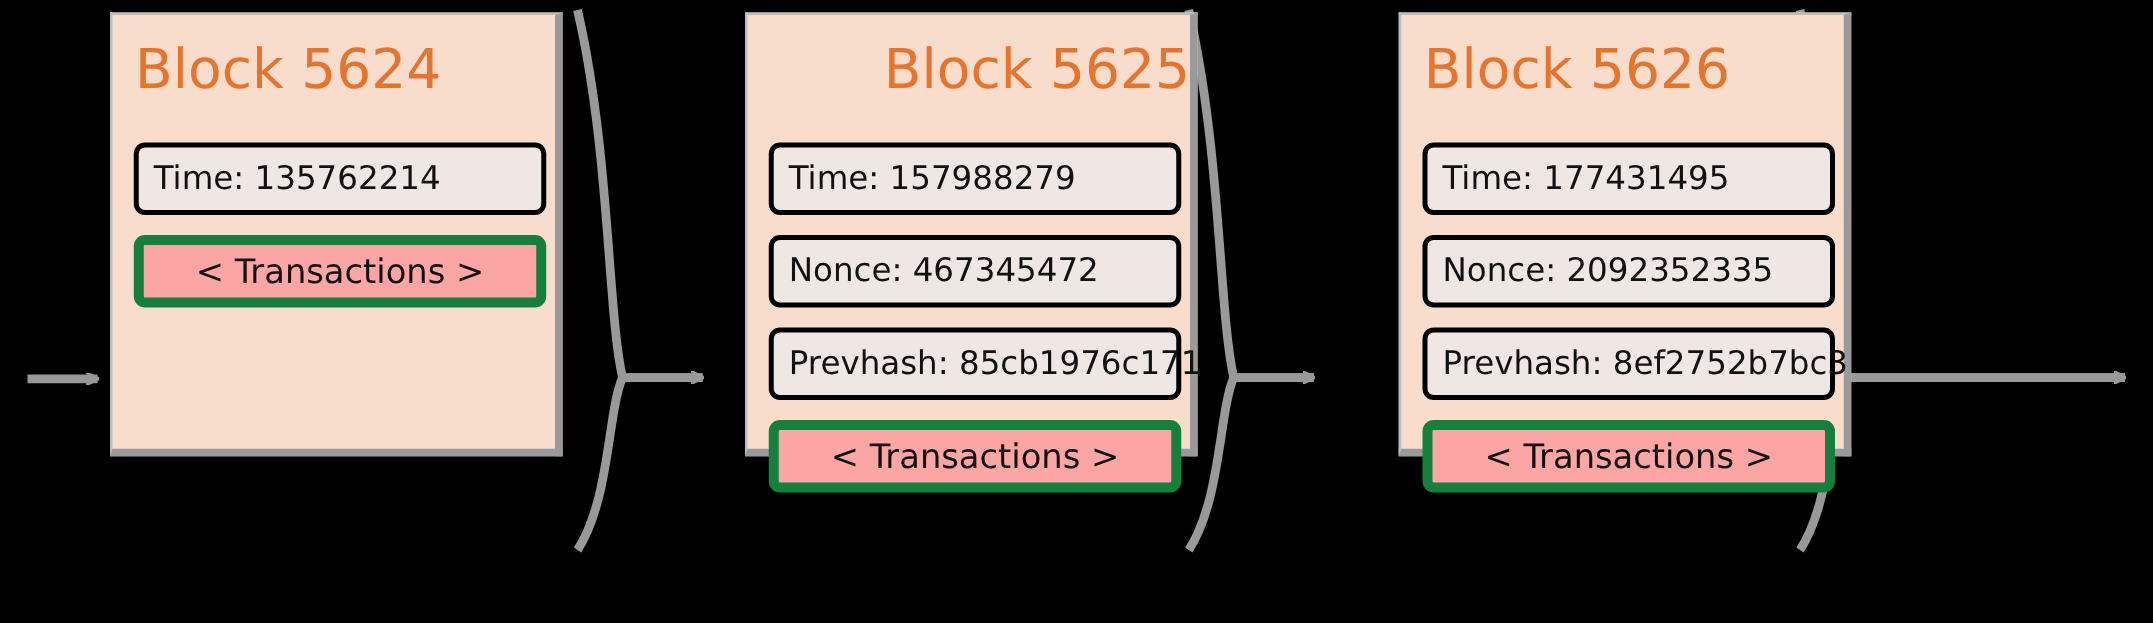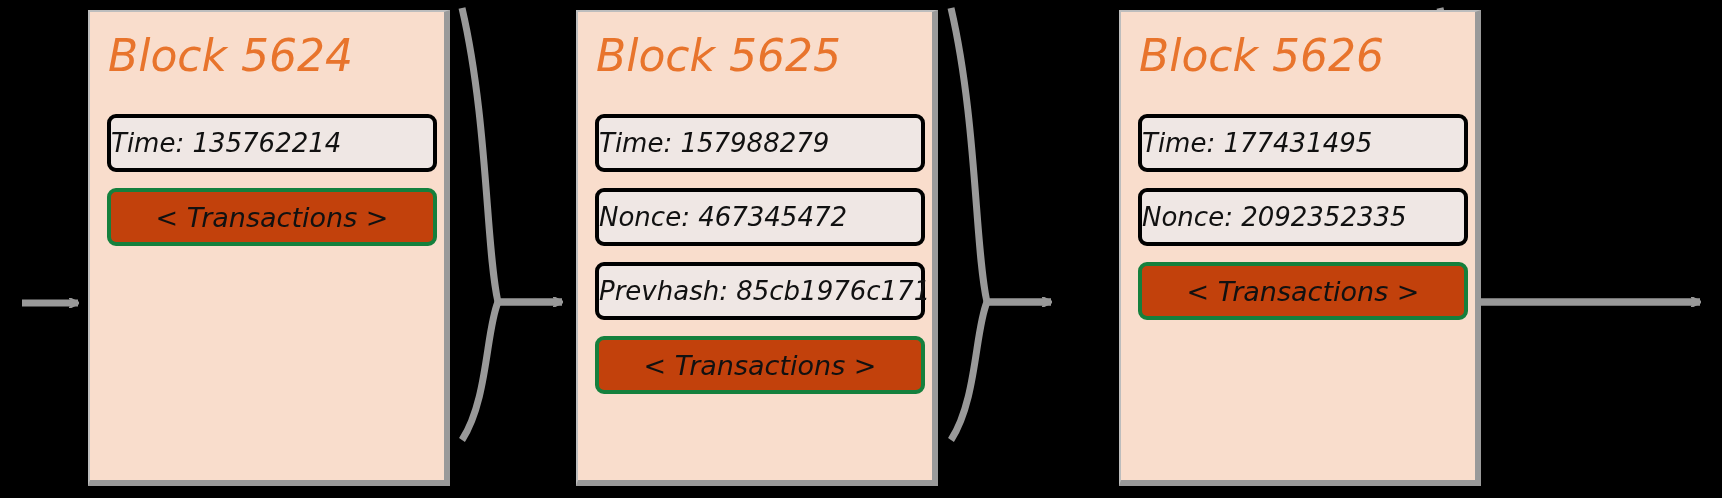--- a/index.html
+++ b/index.html
@@ -3,36 +3,36 @@
 <meta charset="utf-8">
 <style>
   html,body{margin:0;padding:0;background:#000;}
   body{width:1722px;height:498px;overflow:hidden;
        font-family:"DejaVu Sans","Liberation Sans",sans-serif;}
   #stage{position:relative;width:1722px;height:498px;background:#000;}
 
   svg.conn{position:absolute;top:0;left:0;width:1722px;height:498px;
            pointer-events:none;}
 
-  .block{position:absolute;top:10px;width:362px;height:476px;
+  .block{position:absolute;top:10px;width:362px;height:355px;
          background:#f9ddcc;box-sizing:border-box;
          border-right:6px solid #9a9a9a;border-bottom:6px solid #9a9a9a;
-         border-top:2px solid #bdbdbd;border-left:2px solid #bdbdbd;font-style:italic;}
+         border-top:2px solid #bdbdbd;border-left:2px solid #bdbdbd;}
 
   .block-title{color:#e8742c;font-size:44px;line-height:1;
                margin:22px 0 0 18px;white-space:nowrap;letter-spacing:0px;}
 
   .fields{position:absolute;left:17px;top:102px;width:330px;}
 
   .field{background:#efe7e4;border:4px solid #000;border-radius:9px;
          height:58px;margin-bottom:16px;box-sizing:border-box;
-         display:flex;align-items:center;padding-left:0;}
+         display:flex;align-items:center;padding-left:12px;}
   .field-text{font-size:26px;color:#111;white-space:nowrap;}
 
-  .tx{background:#c2410c;border:4px solid #15803d;border-radius:9px;
+  .tx{background:#fca5a5;border:8px solid #15803d;border-radius:9px;
       height:58px;box-sizing:border-box;margin-top:5px;
       display:flex;align-items:center;justify-content:center;}
   .tx-text{font-size:27px;color:#111;white-space:nowrap;}
 </style>
 </head>
 <body>
 
 <div id="stage">
 
   <svg class="conn" viewBox="0 0 1722 498" xmlns="http://www.w3.org/2000/svg">
@@ -70,21 +70,21 @@
     <div class="fields">
       <div class="field">
         <span class="field-text">Time: 135762214</span>
       </div>
       <div class="tx">
         <span class="tx-text">&lt; Transactions &gt;</span>
       </div>
     </div>
   </div>
 
-  <div class="block" style="left:576px;">
+  <div class="block" style="left:596px;text-align:right;">
     <div class="block-title">Block 5625</div>
     <div class="fields">
       <div class="field">
         <span class="field-text">Time: 157988279</span>
       </div>
       <div class="field">
         <span class="field-text">Nonce: 467345472</span>
       </div>
       <div class="field">
         <span class="field-text">Prevhash: 85cb1976c171</span>
@@ -97,19 +97,22 @@
 
   <div class="block" style="left:1119px;">
     <div class="block-title">Block 5626</div>
     <div class="fields">
       <div class="field">
         <span class="field-text">Time: 177431495</span>
       </div>
       <div class="field">
         <span class="field-text">Nonce: 2092352335</span>
       </div>
+      <div class="field">
+        <span class="field-text">Prevhash: 8ef2752b7bc3</span>
+      </div>
       <div class="tx">
         <span class="tx-text">&lt; Transactions &gt;</span>
       </div>
     </div>
   </div>
 
 </div>
 
 </body></html>

